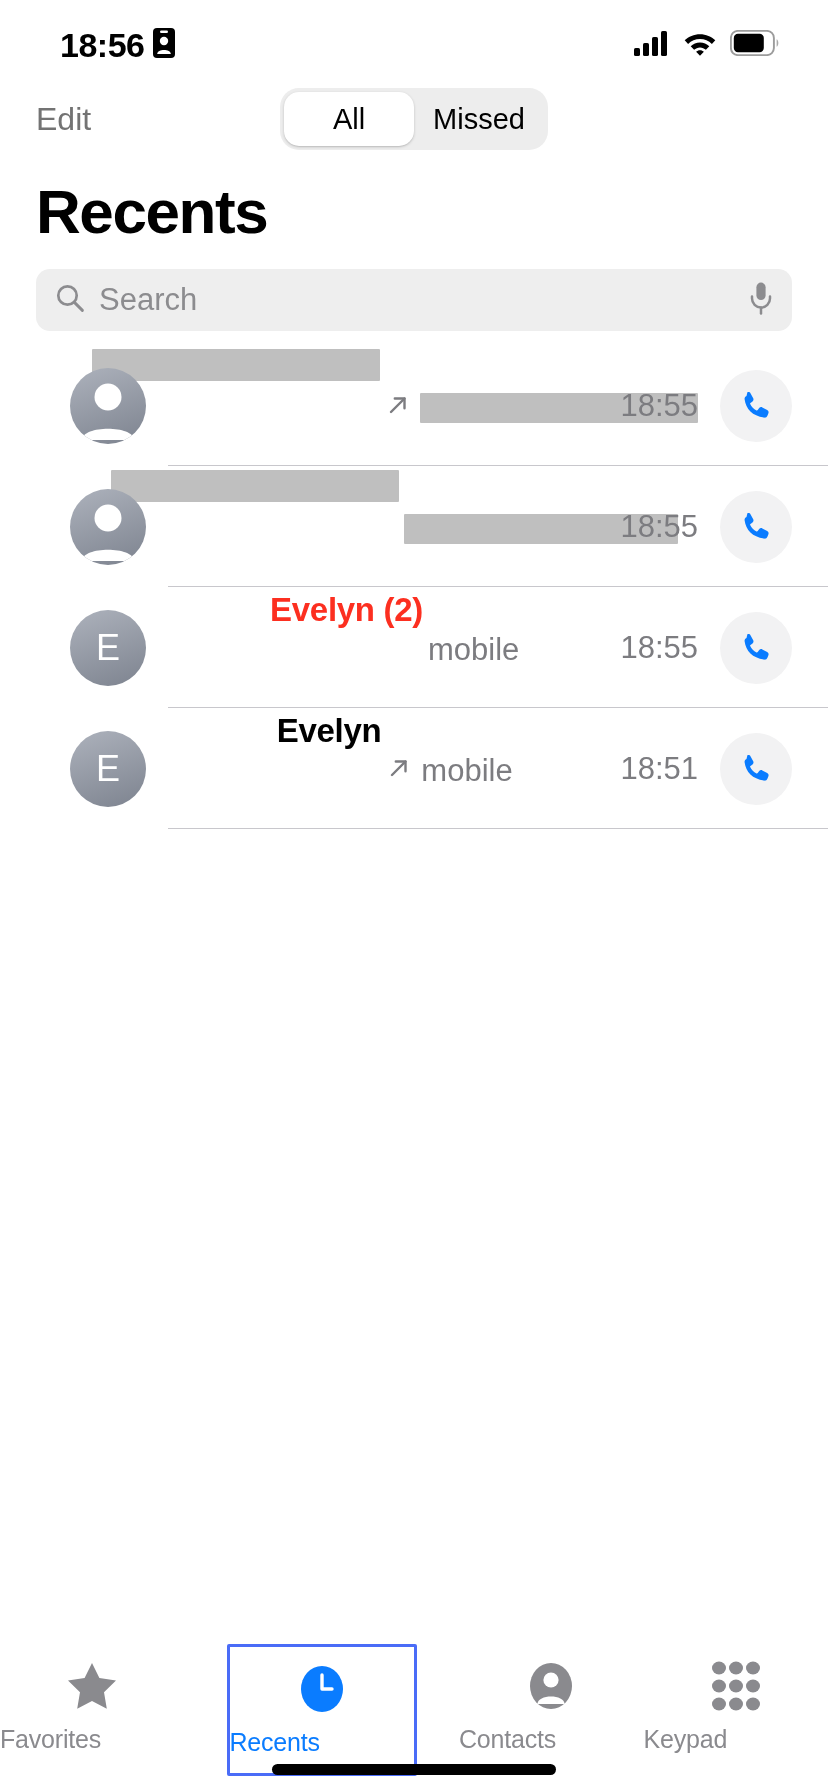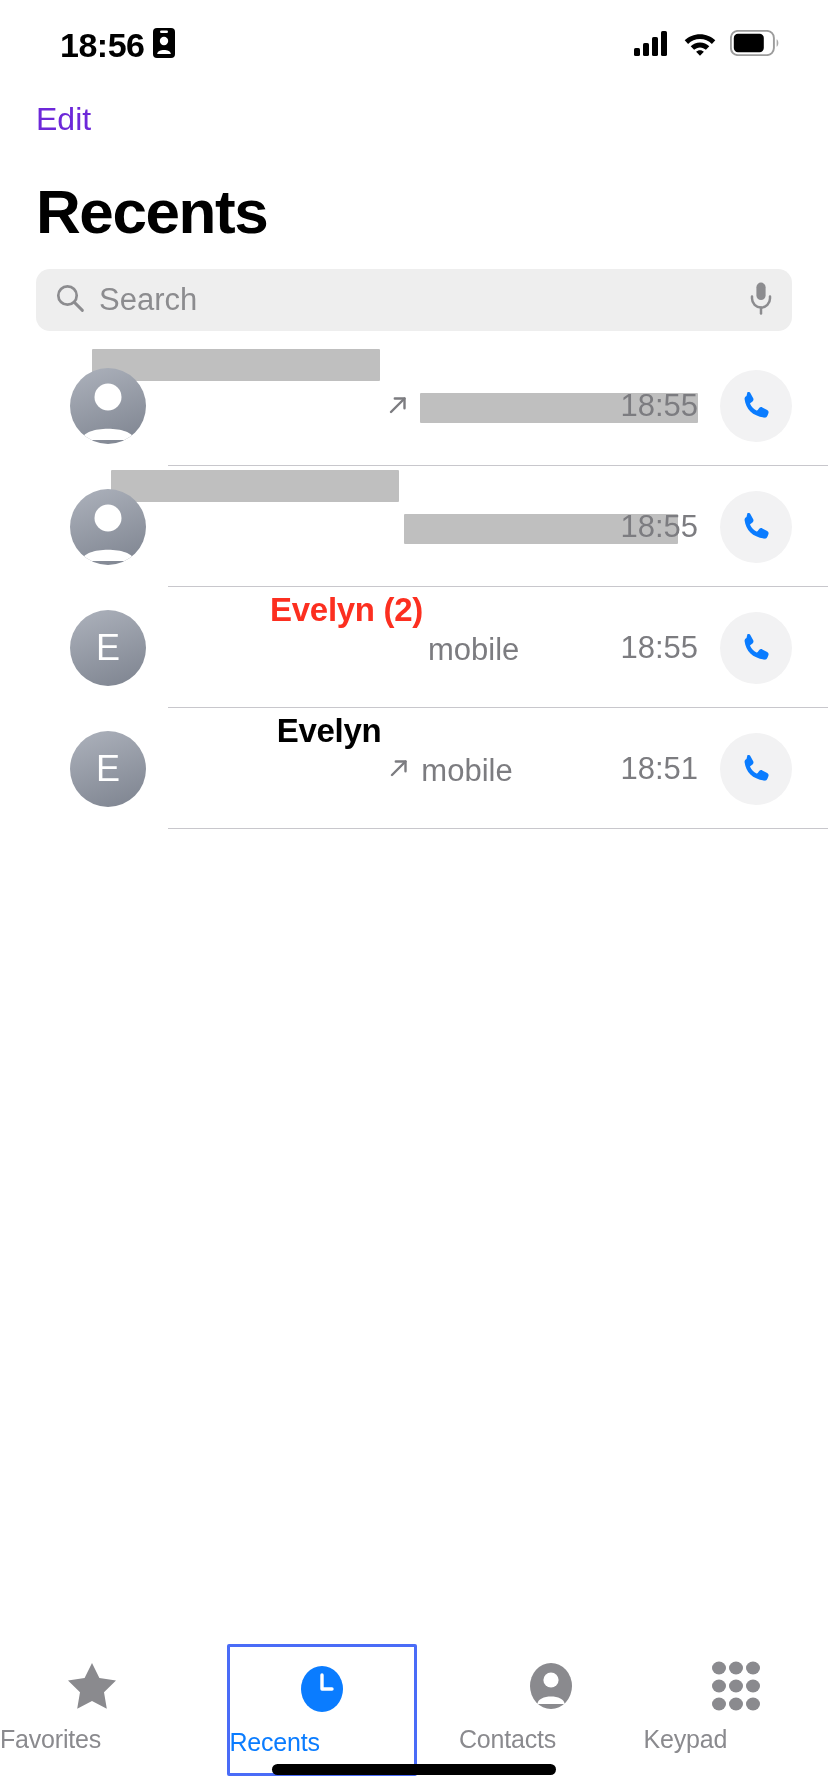--- a/index.html
+++ b/index.html
@@ -35,21 +35,21 @@
   
   .navbar {
     height:82px;
     display:flex;
     align-items:center;
     padding:0 36px;
     position:relative;
   }
   .edit-btn {
     font-size:32px;
-    color:#6d28d9;
+    color:#737373;
     background:none;
     border:none;
     font-family:inherit;
     cursor:pointer;
     padding:0;
   }
   .segmented {
     position:absolute;
     left:50%;
     transform:translateX(-50%);
@@ -267,20 +267,24 @@
         <rect x="0.9" y="0.9" width="43" height="24.2" rx="7" fill="none" stroke="#9c9c9c" stroke-width="1.9"></rect>
         <rect x="3.8" y="3.8" width="30" height="18.4" rx="4.2" fill="#000"></rect>
         <path d="M46.6 9.2c2.3 1.2 2.3 6.4 0 7.6z" fill="#aaa"></path>
       </svg>
     </span>
   </div>
 </div>
 
 <div class="navbar">
   <button class="edit-btn">Edit</button>
+  <div class="segmented">
+    <div class="seg-item active">All</div>
+    <div class="seg-item">Missed</div>
+  </div>
 </div>
 
 <div class="large-title">Recents</div>
 
 <div class="search-wrap">
   <div class="search-bar">
     <span>
       <svg width="32" height="32" viewBox="0 0 32 32">
         <circle cx="13.5" cy="13.5" r="9.2" fill="none" stroke="#8c8c8f" stroke-width="2.7"></circle>
         <line x1="20.4" y1="20.4" x2="28.4" y2="28.4" stroke="#8c8c8f" stroke-width="2.9" stroke-linecap="round"></line>

